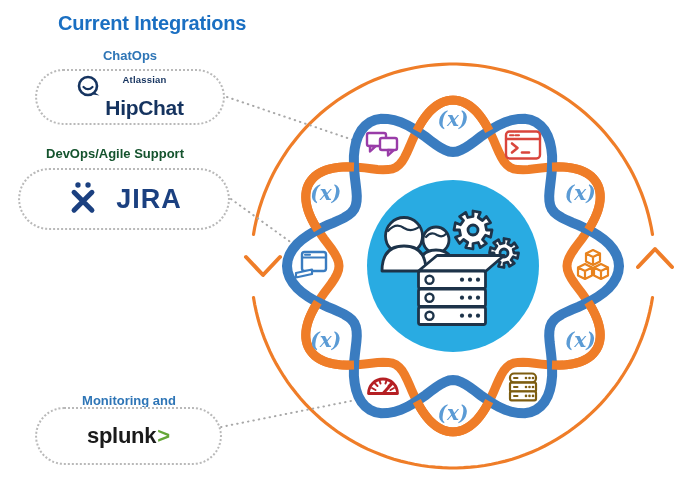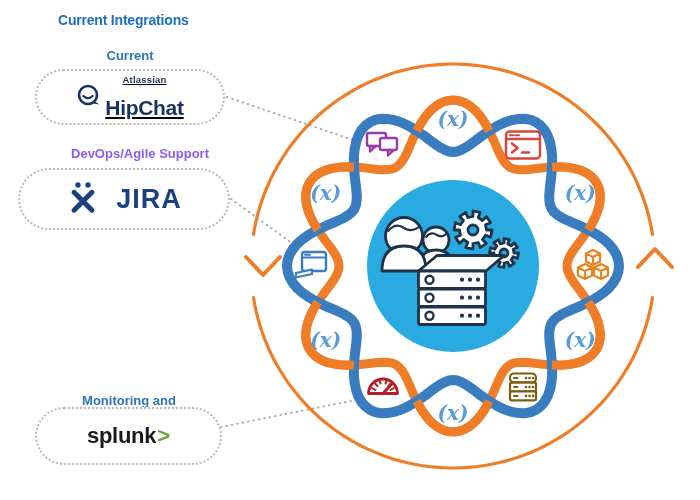--- a/index.html
+++ b/index.html
@@ -1,62 +1,62 @@
 <!DOCTYPE html>
 <html><head>
 <meta charset="utf-8">
 <style>
   html,body{margin:0;padding:0;background:#fff;}
   .stage{position:relative;width:700px;height:500px;background:#fff;overflow:hidden;
          font-family:"Liberation Sans",sans-serif;}
   .stage svg{display:block;}
   #diagram-svg{position:absolute;left:0;top:0;z-index:1;}
-  .title{position:absolute;left:58px;top:12px;z-index:2;font-size:14px;font-weight:bold;letter-spacing:-0.2px;}
+  .title{position:absolute;left:58px;top:12px;z-index:2;font-size:20px;font-weight:bold;letter-spacing:-0.2px;}
   .cat-label{position:absolute;z-index:2;font-size:13px;font-weight:bold;text-align:center;line-height:1.25;}
   .pill{position:absolute;z-index:2;background:#fff;border:2px dotted #b9b9b9;border-radius:32px;
         display:flex;align-items:center;justify-content:center;box-sizing:border-box;}
-  .hipchat{display:flex;align-items:center;gap:3px;text-decoration:underline;}
+  .hipchat{display:flex;align-items:flex-start;gap:3px;}
   .hipchat .bubble{line-height:0;margin-bottom:1px;}
   .hc-col{display:flex;flex-direction:column;align-items:center;}
   .hc-small{font-size:9.5px;font-weight:bold;letter-spacing:0.2px;}
   .hc-big{font-size:21px;font-weight:bold;letter-spacing:-0.3px;line-height:1.05;}
   .jira-row{display:flex;align-items:center;gap:16px;}
   .jira-text{font-size:27px;font-weight:bold;letter-spacing:1px;}
   .splunk-row{display:flex;align-items:flex-start;}
   .splunk-text{font-size:22px;font-weight:bold;letter-spacing:-0.3px;}
   .splunk-gt{font-size:22px;font-weight:bold;margin-left:1px;}
   .connector{stroke-width:2;stroke-dasharray:0.5 5;stroke-linecap:round;fill:none;}
   #labels-layer text{font:italic bold 20px "DejaVu Serif",serif;}
 </style>
 </head>
 <body>
 
 <div class="stage">
 
   <div class="title" style="color: rgb(26, 111, 194);">Current Integrations</div>
 
-  <div class="cat-label" style="left: 55px; top: 48px; width: 150px; color: rgb(46, 117, 182);">Current</div>
+  <div class="cat-label" style="left: 55px; top: 48px; width: 150px; color: rgb(46, 117, 182);">ChatOps</div>
 
   <div class="pill" style="left:35px;top:69px;width:190px;height:56px;">
     <div class="hipchat">
       <span class="bubble" style="color: rgb(21, 51, 95);">
         <svg width="26" height="26" viewBox="0 0 26 26">
           <circle cx="12" cy="12" r="9" fill="none" stroke="currentColor" stroke-width="2.6"></circle>
           <path d="M7.5,13 Q12,17.5 16.5,13" fill="none" stroke="currentColor" stroke-width="2.2" stroke-linecap="round"></path>
           <path d="M18,18 L23.5,21.5 L17,20.5 Z" fill="currentColor"></path>
         </svg>
       </span>
       <span class="hc-col">
         <span class="hc-small" style="color: rgb(21, 51, 95);">Atlassian</span>
         <span class="hc-big" style="color: rgb(21, 51, 95); margin-top: 12px;">HipChat</span>
       </span>
     </div>
   </div>
 
-  <div class="cat-label" style="left: 33px; top: 146px; width: 214px; color: #8b5cf6;">DevOps/Agile Support</div>
+  <div class="cat-label" style="left: 8px; top: 146px; width: 214px; color: #14532d;">DevOps/Agile Support</div>
 
   <div class="pill" style="left:18px;top:168px;width:212px;height:62px;">
     <div class="jira-row">
       <span style="line-height: 0; color: rgb(27, 64, 128);">
         <svg width="34" height="38" viewBox="-14 -18 28 34">
           <path d="M-8,-7 L8,9 M8,-7 L-8,9" fill="none" stroke="currentColor" stroke-width="4.5" stroke-linecap="round"></path>
           <circle cx="-4.5" cy="-13.5" r="2.4" fill="currentColor"></circle>
           <circle cx="4.5" cy="-13.5" r="2.4" fill="currentColor"></circle>
         </svg>
       </span>

